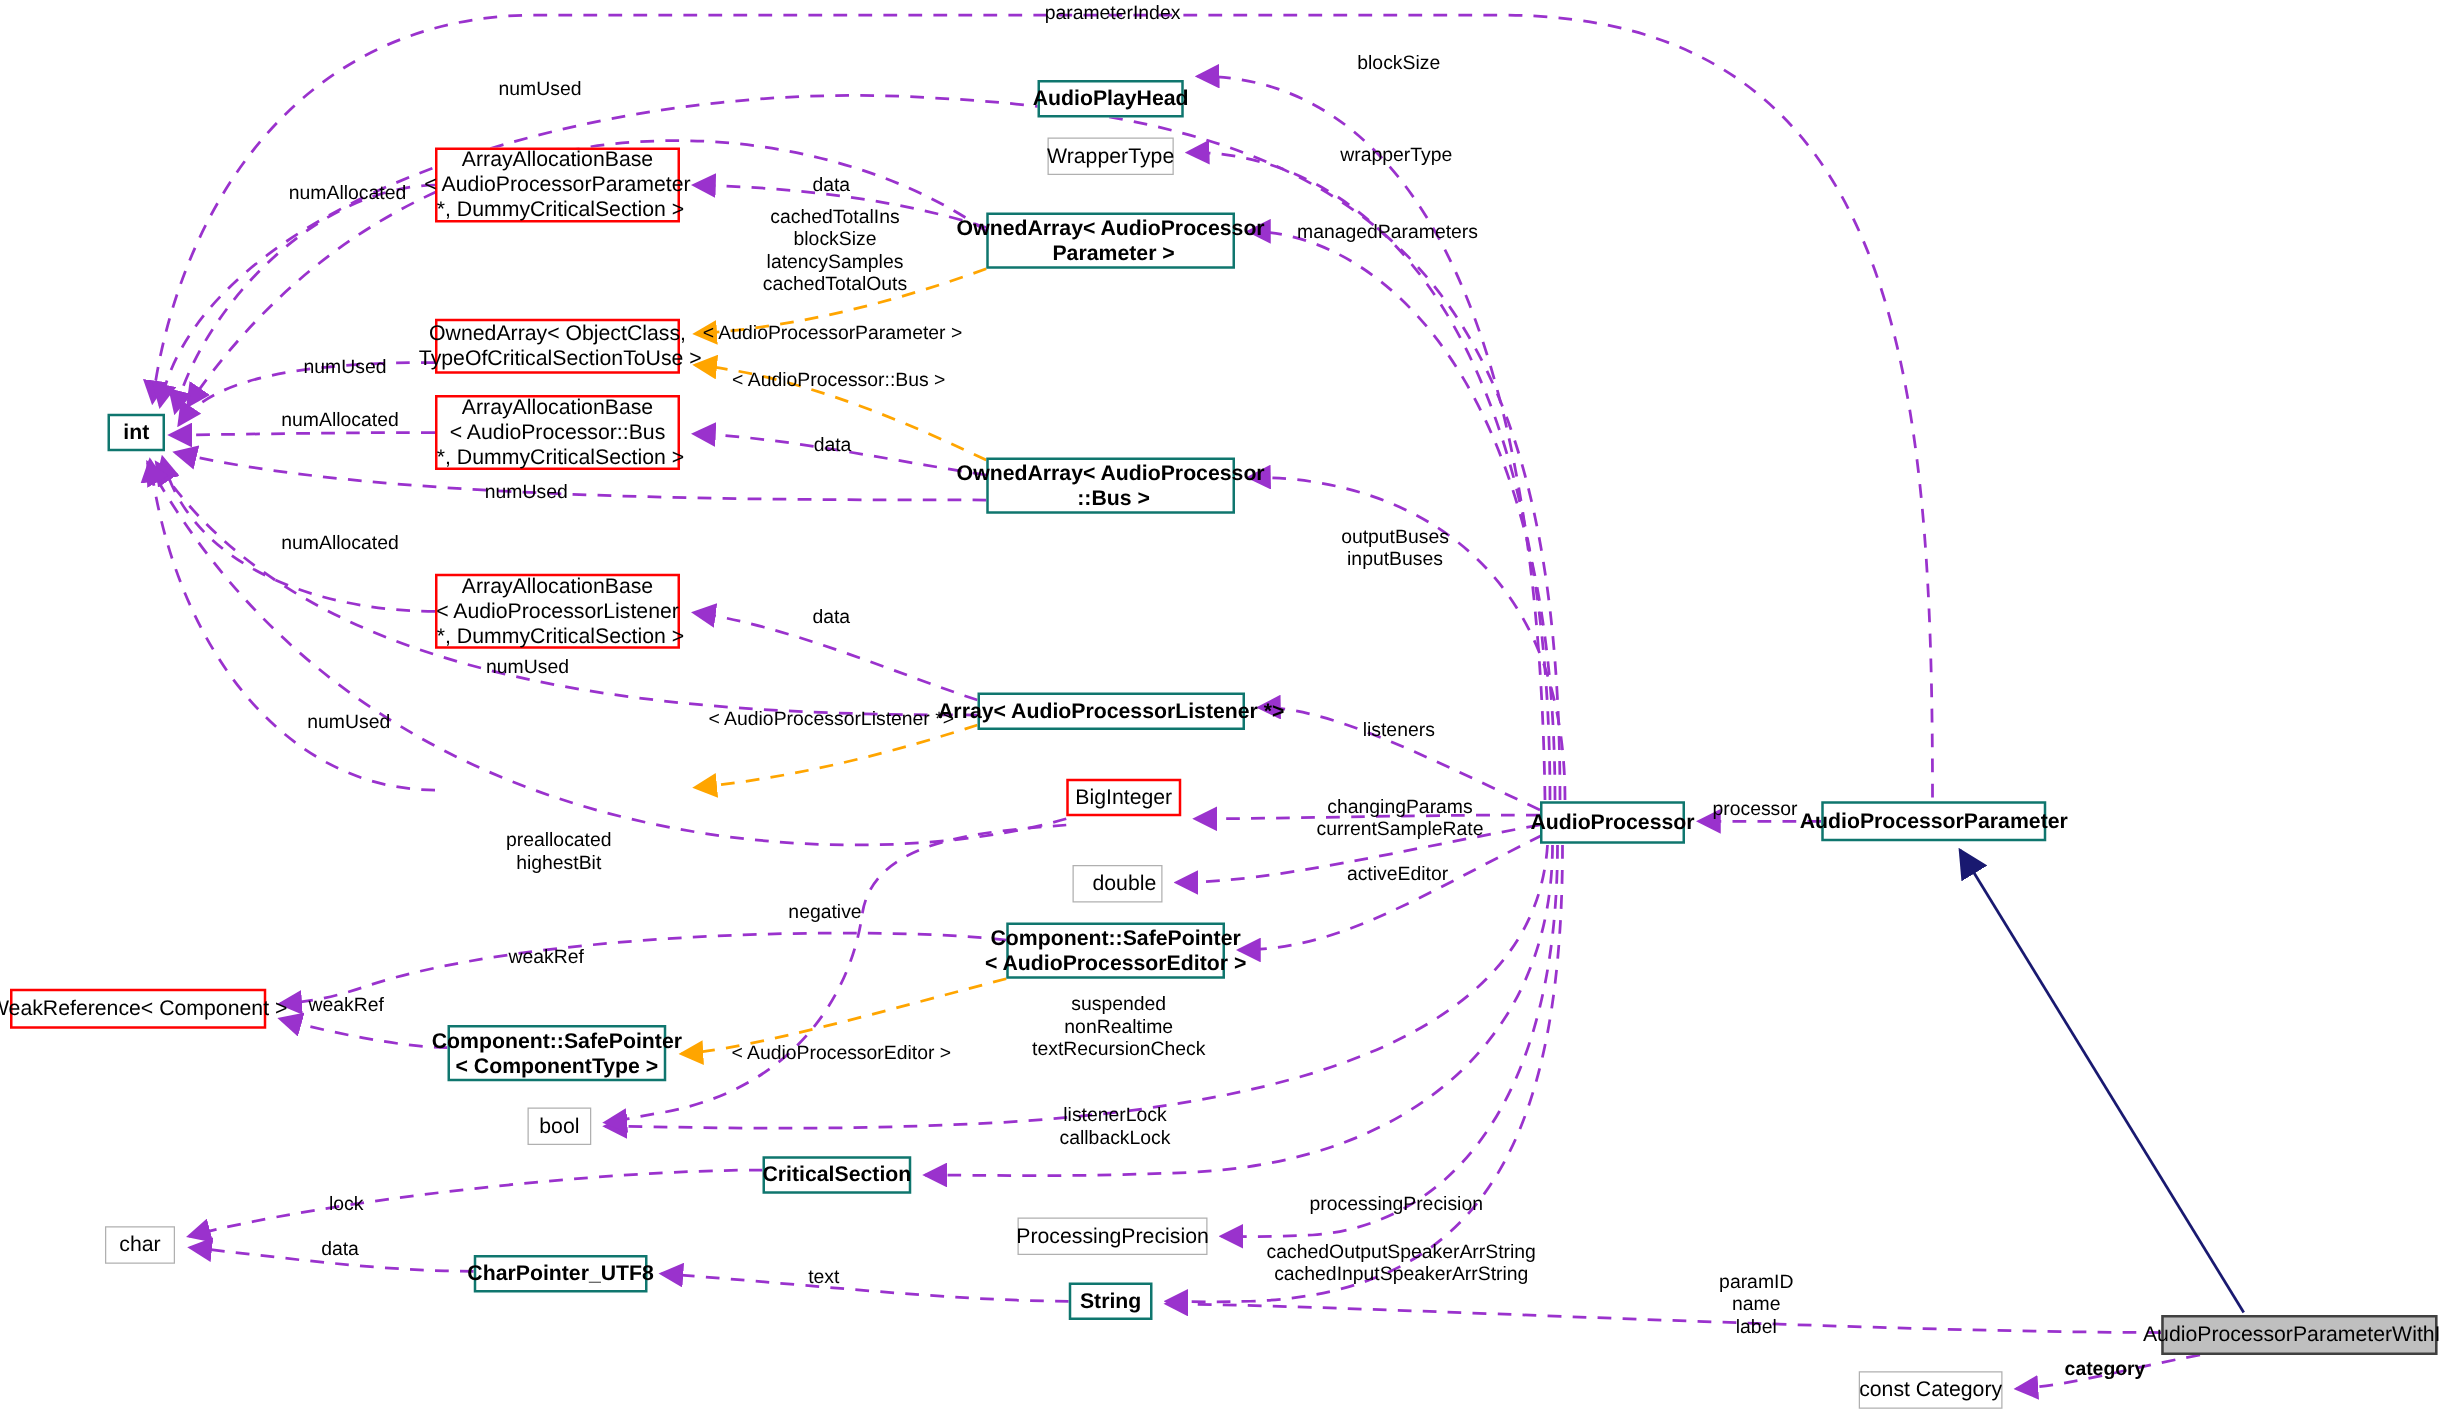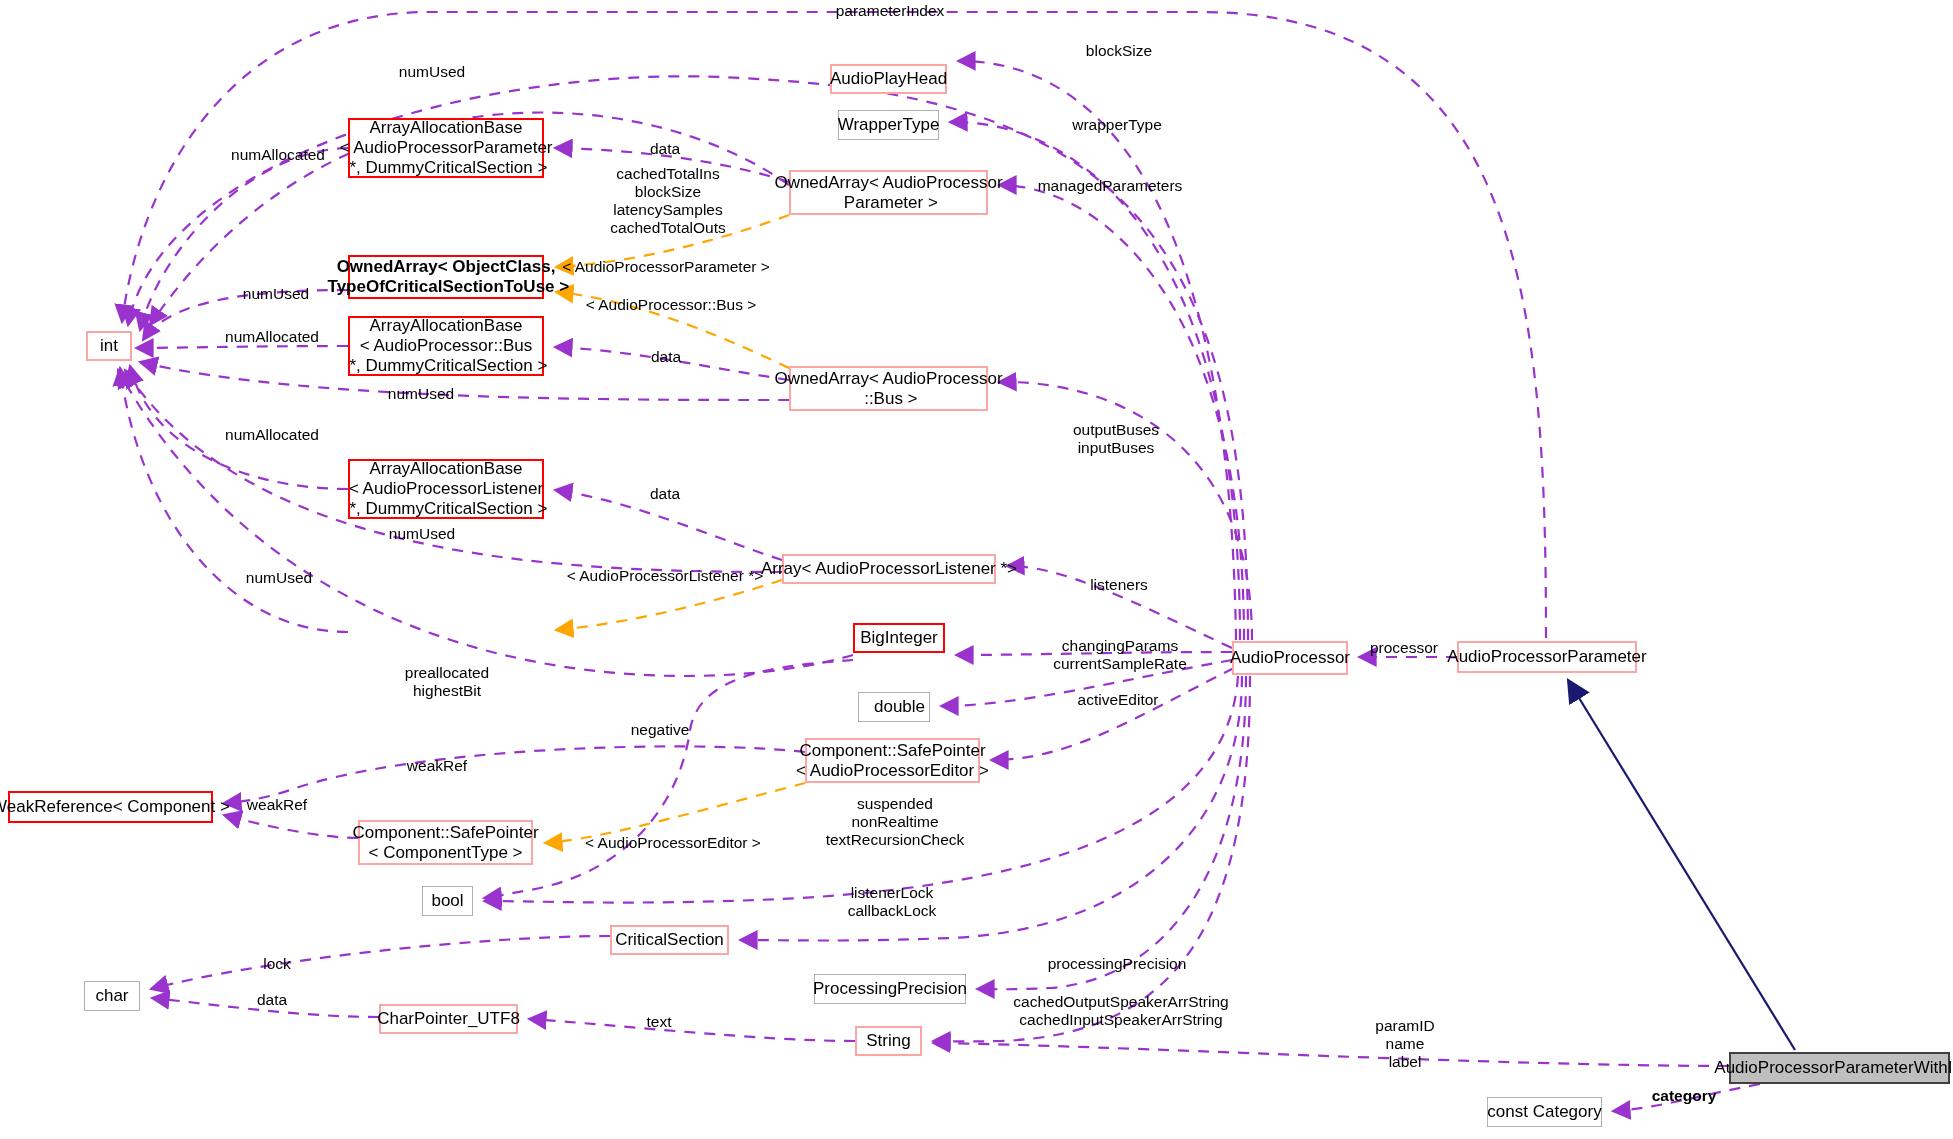--- a/index.html
+++ b/index.html
@@ -32,21 +32,21 @@
     text-align: center;
     font-size: 17px;
     line-height: 1.17;
     color: #000000;
     background: #ffffff;
     border: 1px solid #808080;
     white-space: pre;
     padding: 2px 6px;
     z-index: 5;
   }
-  .node.solid    { border: 2px solid #fca5a5; }
+  .node.solid    { border: 2px solid #0f766e; font-weight: bold; }
   .node.red      { border: 2px solid #ff0000; }
   .node.grey     { border: 1px solid #b0b0b0; }
   .node.filled   { background: #bfbfbf; border: 2px solid #404040; }
   .edge-label {
     position: absolute;
     font-size: 15.5px;
     line-height: 1.16;
     color: #000000;
     white-space: pre;
     text-align: center;
@@ -158,21 +158,21 @@
       <path d="M1457,657 L1359,657"></path>
     </g>
   </svg>
 
   <div class="node solid" style="left:86px;top:331px;width:46px;height:30px;"><span>int</span></div>
   <div class="node grey" style="left:84px;top:981px;width:56px;height:30px;"><span>char</span></div>
   <div class="node red" style="left:8px;top:791px;width:205px;height:32px;"><span>WeakReference&lt; Component &gt;</span></div>
   <div class="node red" style="left:348px;top:118px;width:196px;height:60px;"><span>ArrayAllocationBase
 &lt; AudioProcessorParameter
  *, DummyCriticalSection &gt;</span></div>
-  <div class="node red" style="left:348px;top:255px;width:196px;height:44px;font-weight:bold;"><span>OwnedArray&lt; ObjectClass,
+  <div class="node red" style="left:348px;top:255px;width:196px;height:44px;"><span>OwnedArray&lt; ObjectClass,
  TypeOfCriticalSectionToUse &gt;</span></div>
   <div class="node red" style="left:348px;top:316px;width:196px;height:60px;"><span>ArrayAllocationBase
 &lt; AudioProcessor::Bus
  *, DummyCriticalSection &gt;</span></div>
   <div class="node red" style="left:348px;top:459px;width:196px;height:60px;"><span>ArrayAllocationBase
 &lt; AudioProcessorListener
  *, DummyCriticalSection &gt;</span></div>
   <div class="node solid" style="left:358px;top:820px;width:175px;height:45px;"><span>Component::SafePointer
 &lt; ComponentType &gt;</span></div>
   <div class="node solid" style="left:379px;top:1004px;width:139px;height:30px;"><span>CharPointer_UTF8</span></div>

